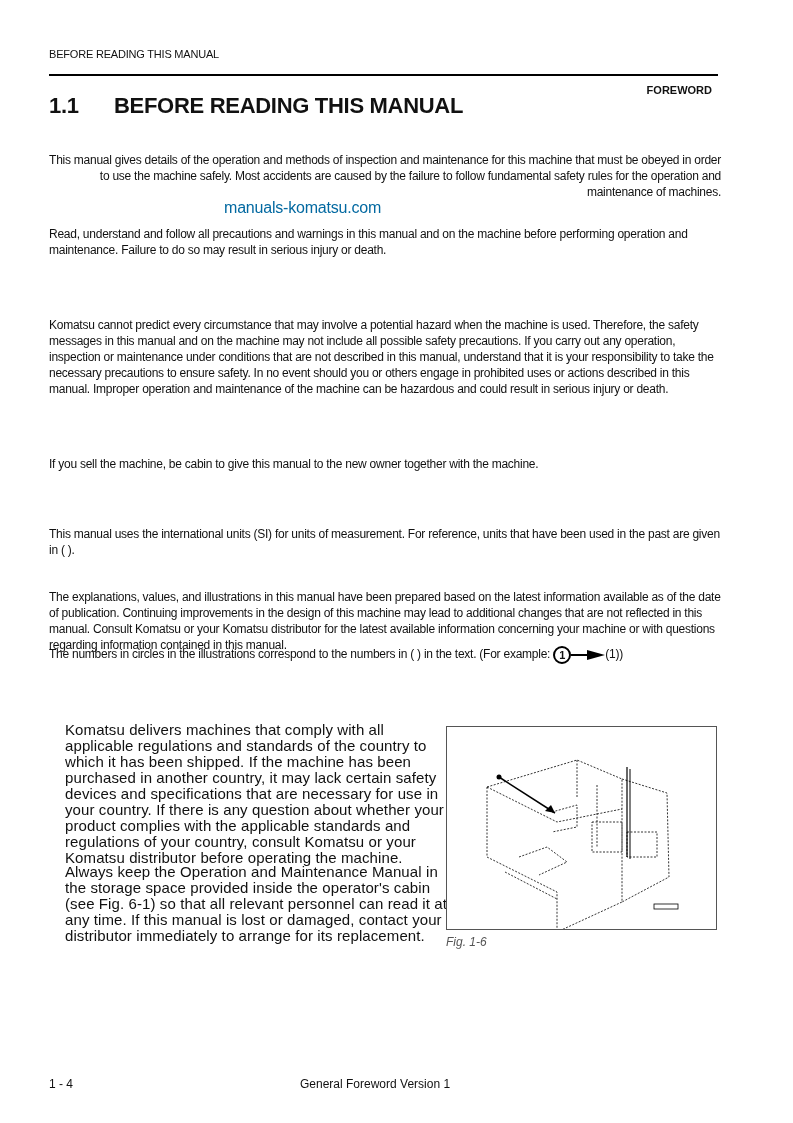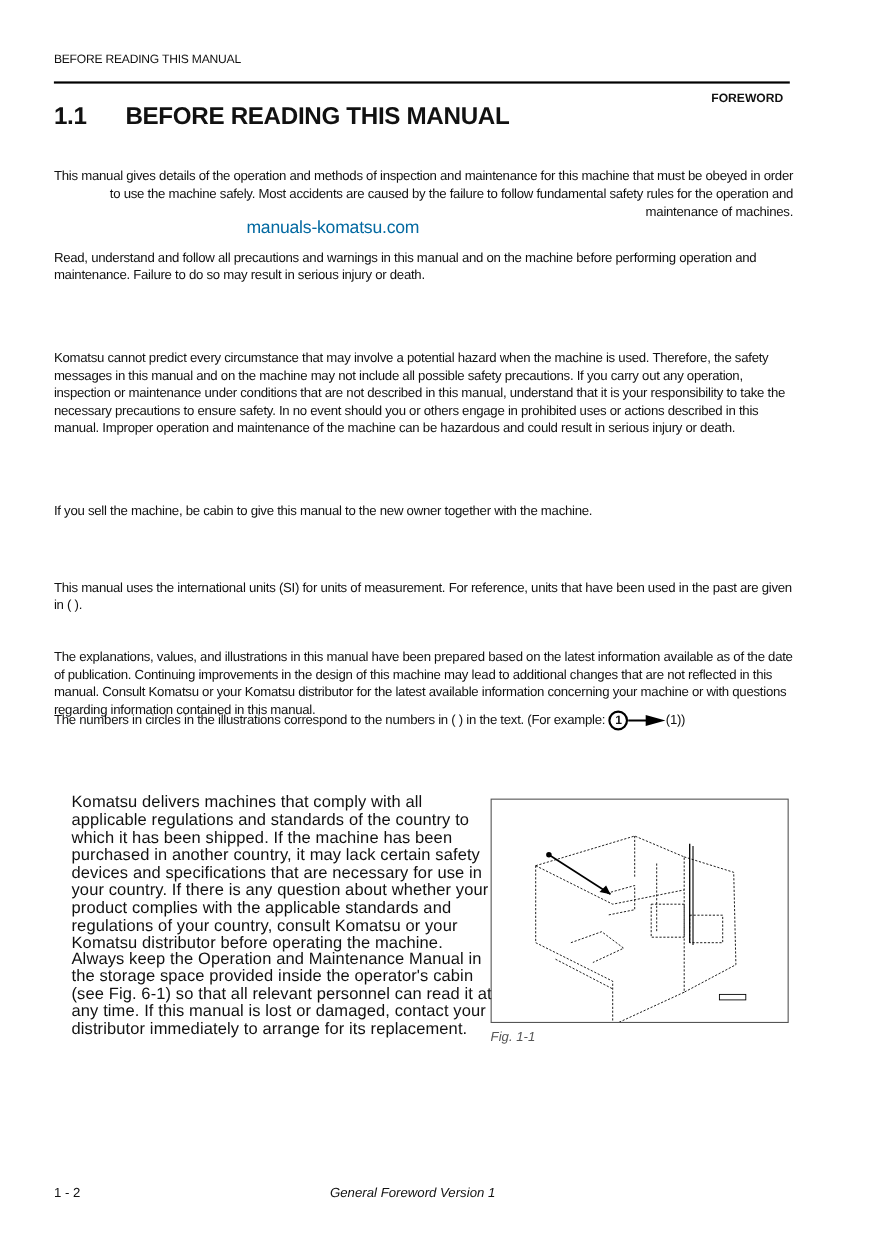--- a/index.html
+++ b/index.html
@@ -11,21 +11,21 @@
     .title .num { display: inline-block; width: 65px; }
     .p { position: absolute; left: 49px; width: 672px; font-size: 12px; line-height: 16px; letter-spacing: -0.25px; margin: 0; }
     .watermark { position: absolute; left: 224px; top: 199px; font-size: 16px; letter-spacing: -0.2px; color: #0369a1; }
     .example { white-space: nowrap; }
     .circ { display: inline-block; width: 14px; height: 14px; border: 2px solid #000; border-radius: 50%; text-align: center; line-height: 14px; font-weight: bold; font-size: 11px; vertical-align: middle; }
     .arrow { display: inline-block; vertical-align: middle; }
     .col { position: absolute; left: 65px; width: 385px; font-size: 15px; line-height: 16px; letter-spacing: 0.1px; margin: 0; }
     .fig-box { position: absolute; left: 446px; top: 726px; width: 271px; height: 204px; border: 1px solid #555; box-sizing: border-box; }
     .fig-cap { position: absolute; left: 446px; top: 935px; font-size: 12px; font-style: italic; color: #555; }
     .footer-left { position: absolute; left: 49px; top: 1077px; font-size: 12px; }
-    .footer-center { position: absolute; left: 300px; top: 1077px; font-size: 12px; font-style: italic; }
+    .footer-center { position: absolute; left: 300px; top: 1077px; font-size: 12px; }
   </style>
 </head>
 <body>
 
 <div>
   <div class="hdr-left">BEFORE READING THIS MANUAL</div>
   <div class="hdr-right">FOREWORD</div>
   <div class="hdr-rule"></div>
 </div>
 
@@ -68,18 +68,18 @@
       <polyline points="72,130 100,120 120,135 92,148 z"></polyline>
     </g>
     <line x1="52" y1="50" x2="108" y2="86" stroke="#000" stroke-width="1.5"></line>
     <circle cx="52" cy="50" r="2.5" fill="#000"></circle>
     <polygon points="108,86 98,84 104,78" fill="#000"></polygon>
     <line x1="180" y1="40" x2="180" y2="130" stroke="#000" stroke-width="1.2"></line>
     <line x1="183" y1="42" x2="183" y2="132" stroke="#000" stroke-width="1"></line>
     <rect x="207" y="177" width="24" height="5" fill="none" stroke="#000" stroke-width="0.8"></rect>
   </svg>
 </div>
-<div class="fig-cap">Fig. 1-1</div>
+<div class="fig-cap">Fig. 1-6</div>
 
 <div>
-  <div class="footer-left">1 - 2</div>
+  <div class="footer-left">1 - 4</div>
   <div class="footer-center">General Foreword Version 1</div>
 </div>
 
 </body></html>

